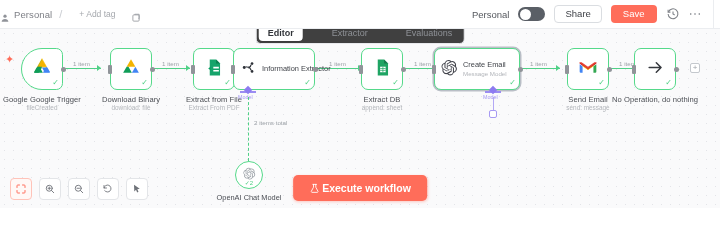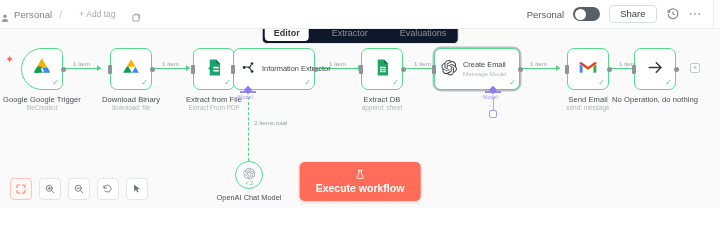--- a/index.html
+++ b/index.html
@@ -56,22 +56,22 @@
     display: flex; align-items: center; gap: 3px;
     border: 1px solid #dadde1; border-radius: 4px;
     background: #fbfbfc; padding: 3px 5px; margin-left: 6px;
     font-size: 9px; color: #24292f; cursor: pointer; white-space: nowrap;
   }
   .gh-mark { width: 11px; height: 11px; display:block; }
 
   
   .tabbar {
     position: absolute; top: 22px; left: 50%; transform: translateX(-50%);
-    display: flex; align-items: flex-end; gap: 14px;
-    background: #0f172a; border: 1px solid #e8e9ec; border-radius: 5px;
+    display: flex; align-items: flex-end; gap: 20px;
+    background: #404040; border: 1px solid #e8e9ec; border-radius: 5px;
     padding: 2px; z-index: 35;
   }
   .tab { font-size: 9px; color: #8e9196; padding: 3px 9px; border-radius: 4px; cursor: pointer; }
   .tab.active { background: #fff; color: #32353a; font-weight: 600; box-shadow: 0 1px 1px rgba(0,0,0,.06); }
 
   
   .canvas {
     position: absolute; top: 29px; left: 0; width: 720px; height: 179px;
     background-color: #fafafb;
     background-image: radial-gradient(#e3e4e8 0.9px, transparent 0.9px);
@@ -181,21 +181,20 @@
   .zbtn.accent { border-color: #ffc3b9; color: #ff6d5a; background: #fff8f6; }
   .zbtn svg { display: block; }
 
   .exec-btn {
     position: absolute; left: 50%; bottom: 7px; transform: translateX(-50%);
     background: #ff6d5a; color: #fff; border: none; border-radius: 5px;
     font-size: 10.5px; font-weight: 600; padding: 7px 16px;
     display: flex; align-items: center; gap: 2px; cursor: pointer;
     box-shadow: 0 1px 3px rgba(255,109,90,.35);
     z-index: 30;
-    flex-direction: column;
   }
   .flask { width: 11px; height: 11px; display: block; }
 </style>
 </head>
 <body>
 
 <div id="app">
 
   <div class="header">
     <div class="hdr-left">
@@ -215,20 +214,21 @@
         </svg>
       </span>
     </div>
 
     <div class="hdr-right">
       <span class="inactive-label">Personal</span>
       <div class="toggle">
         <div class="knob"></div>
       </div>
       <button class="btn-share">Share</button>
+      <button class="btn-save">Save</button>
       <span class="icon-btn">
         <svg viewBox="0 0 20 20" width="14" height="14" fill="none" stroke="currentColor" stroke-width="1.5">
           <path d="M3.5 7A7 7 0 1 1 3 10"></path>
             <path d="M3 4v3.3h3.3"></path>
             <path d="M10 6.4V10l2.4 1.5"></path>
         </svg>
       </span>
       <span class="dots">⋯</span>
       <div class="hdr-divider"></div>
     </div>

